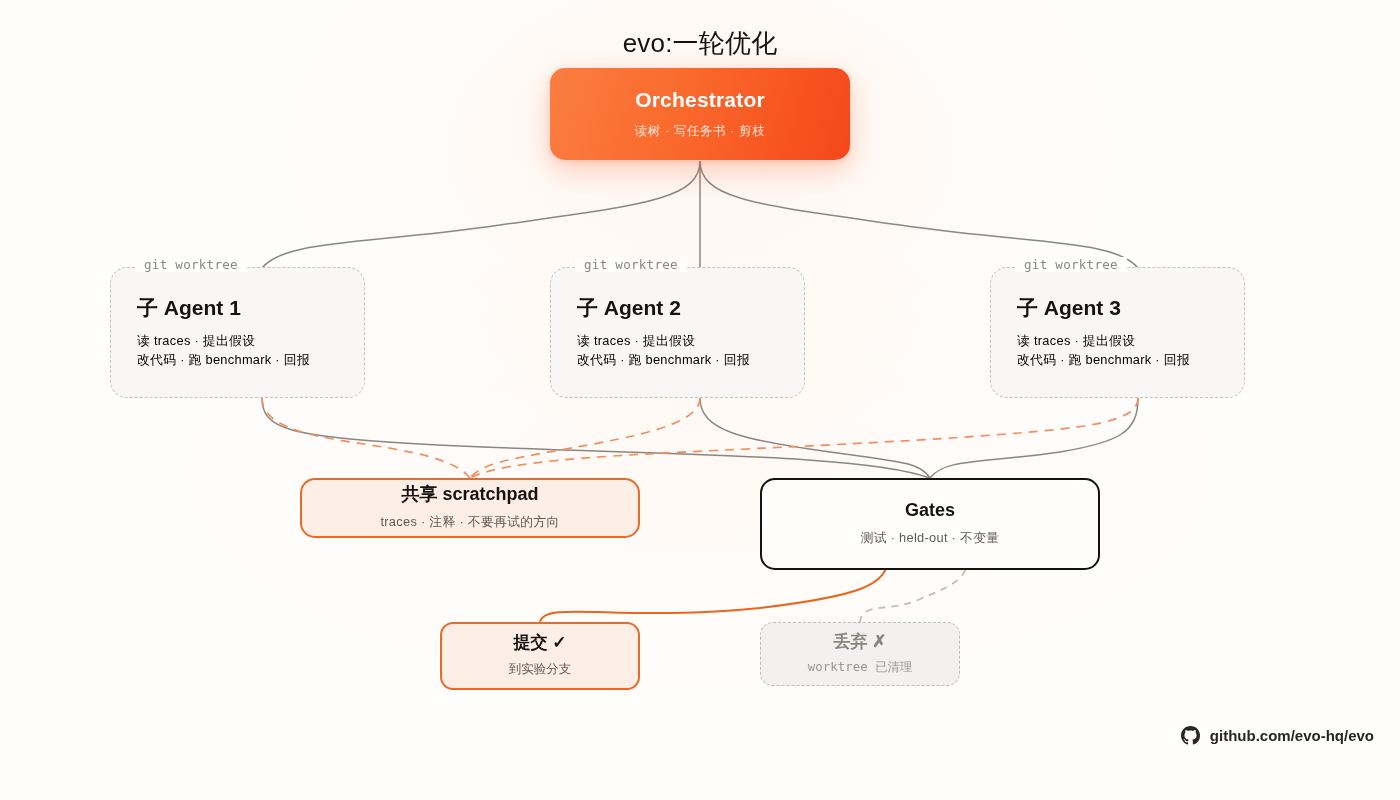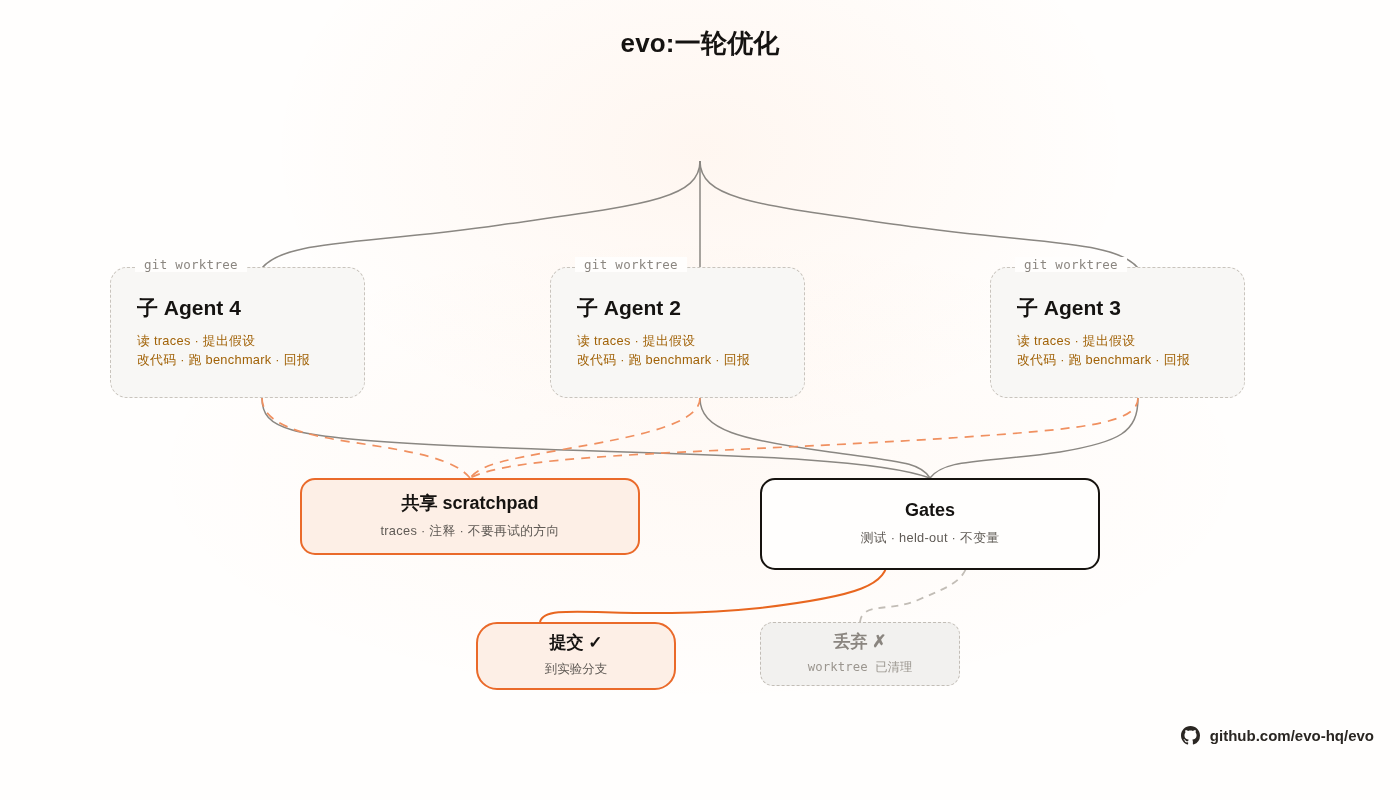--- a/index.html
+++ b/index.html
@@ -21,21 +21,21 @@
   }
 
   
   #title {
     position: absolute;
     left: 0;
     top: 26px;
     width: 1400px;
     text-align: center;
     font-size: 26px;
-    font-weight: bold;
+    font-weight: normal;
     letter-spacing: 0.2px;
     color: #151311;
   }
 
   
   #edges {
     position: absolute;
     left: 0;
     top: 0;
     width: 1400px;
@@ -50,21 +50,21 @@
     flex-direction: column;
     align-items: center;
     justify-content: center;
   }
   .node .n-title {
     font-weight: bold;
     color: #151311;
     line-height: 1.18;
   }
   .node .n-sub {
-    color: #a16207;
+    color: #000000;
     line-height: 1.45;
     white-space: nowrap;
   }
 
   
   #orchestrator {
     left: 550px;
     top: 68px;
     width: 300px;
     height: 92px;
@@ -121,21 +121,21 @@
     font-size: 12.5px;
     letter-spacing: 0.3px;
     white-space: nowrap;
   }
 
   
   #scratchpad {
     left: 300px;
     top: 478px;
     width: 340px;
-    height: 77px;
+    height: 60px;
     border: 2px solid #ea6a2a;
     border-radius: 15px;
     background: #fdefe6;
   }
   #scratchpad .n-title {
     font-size: 18px;
     margin-bottom: 8px;
   }
   #scratchpad .n-sub {
     font-size: 12.8px;
@@ -163,23 +163,22 @@
     letter-spacing: 0.3px;
   }
 
   
   #commit {
     left: 440px;
     top: 622px;
     width: 200px;
     height: 68px;
     border: 2px solid #ea6a2a;
-    border-radius: 21px;
+    border-radius: 13px;
     background: #fdefe6;
-    margin-left: 36px;
   }
   #commit .n-title { font-size: 17px; margin-bottom: 7px; }
   #commit .n-sub { font-size: 12.5px; color: #5f5a55; text-align: right; }
 
   #discard {
     left: 760px;
     top: 622px;
     width: 200px;
     height: 64px;
     border: 1.8px dashed #c2bdb6;
@@ -238,24 +237,28 @@
 
     <path d="M 262 398 C 262 424 300 434 350 442 C 420 452 455 460 470 478" fill="none" stroke="#f09060" stroke-width="1.7" stroke-dasharray="9 7"></path>
     <path d="M 700 398 C 700 424 640 436 560 450 C 505 460 482 464 470 478" fill="none" stroke="#f09060" stroke-width="1.7" stroke-dasharray="9 7"></path>
     <path d="M 1138 398 C 1138 422 1090 428 980 436 C 720 454 520 452 470 478" fill="none" stroke="#f09060" stroke-width="1.7" stroke-dasharray="9 7"></path>
 
     <path d="M 888 557 C 888 585 860 596 760 608 C 620 622 545 600 540 622" fill="none" stroke="#e8661f" stroke-width="2"></path>
 
     <path d="M 968 557 C 968 582 945 588 918 600 C 890 612 862 602 860 622" fill="none" stroke="#c2bdb6" stroke-width="1.8" stroke-dasharray="7 6"></path>
   </svg>
 
+  <div class="node" id="orchestrator">
+    <div class="n-title">Orchestrator</div>
+    <div class="n-sub">读树 · 写任务书 · 剪枝</div>
+  </div>
 
   <div class="node agent" id="agent-1">
     <div class="worktree-tag">git worktree</div>
-    <div class="n-title">子 Agent 4</div>
+    <div class="n-title">子 Agent 1</div>
     <div class="n-sub">
       <span class="ln">读 traces · 提出假设</span>
       <span class="ln">改代码 · 跑 benchmark · 回报</span>
     </div>
   </div>
 
   <div class="node agent" id="agent-2">
     <div class="worktree-tag">git worktree</div>
     <div class="n-title">子 Agent 2</div>
     <div class="n-sub">

